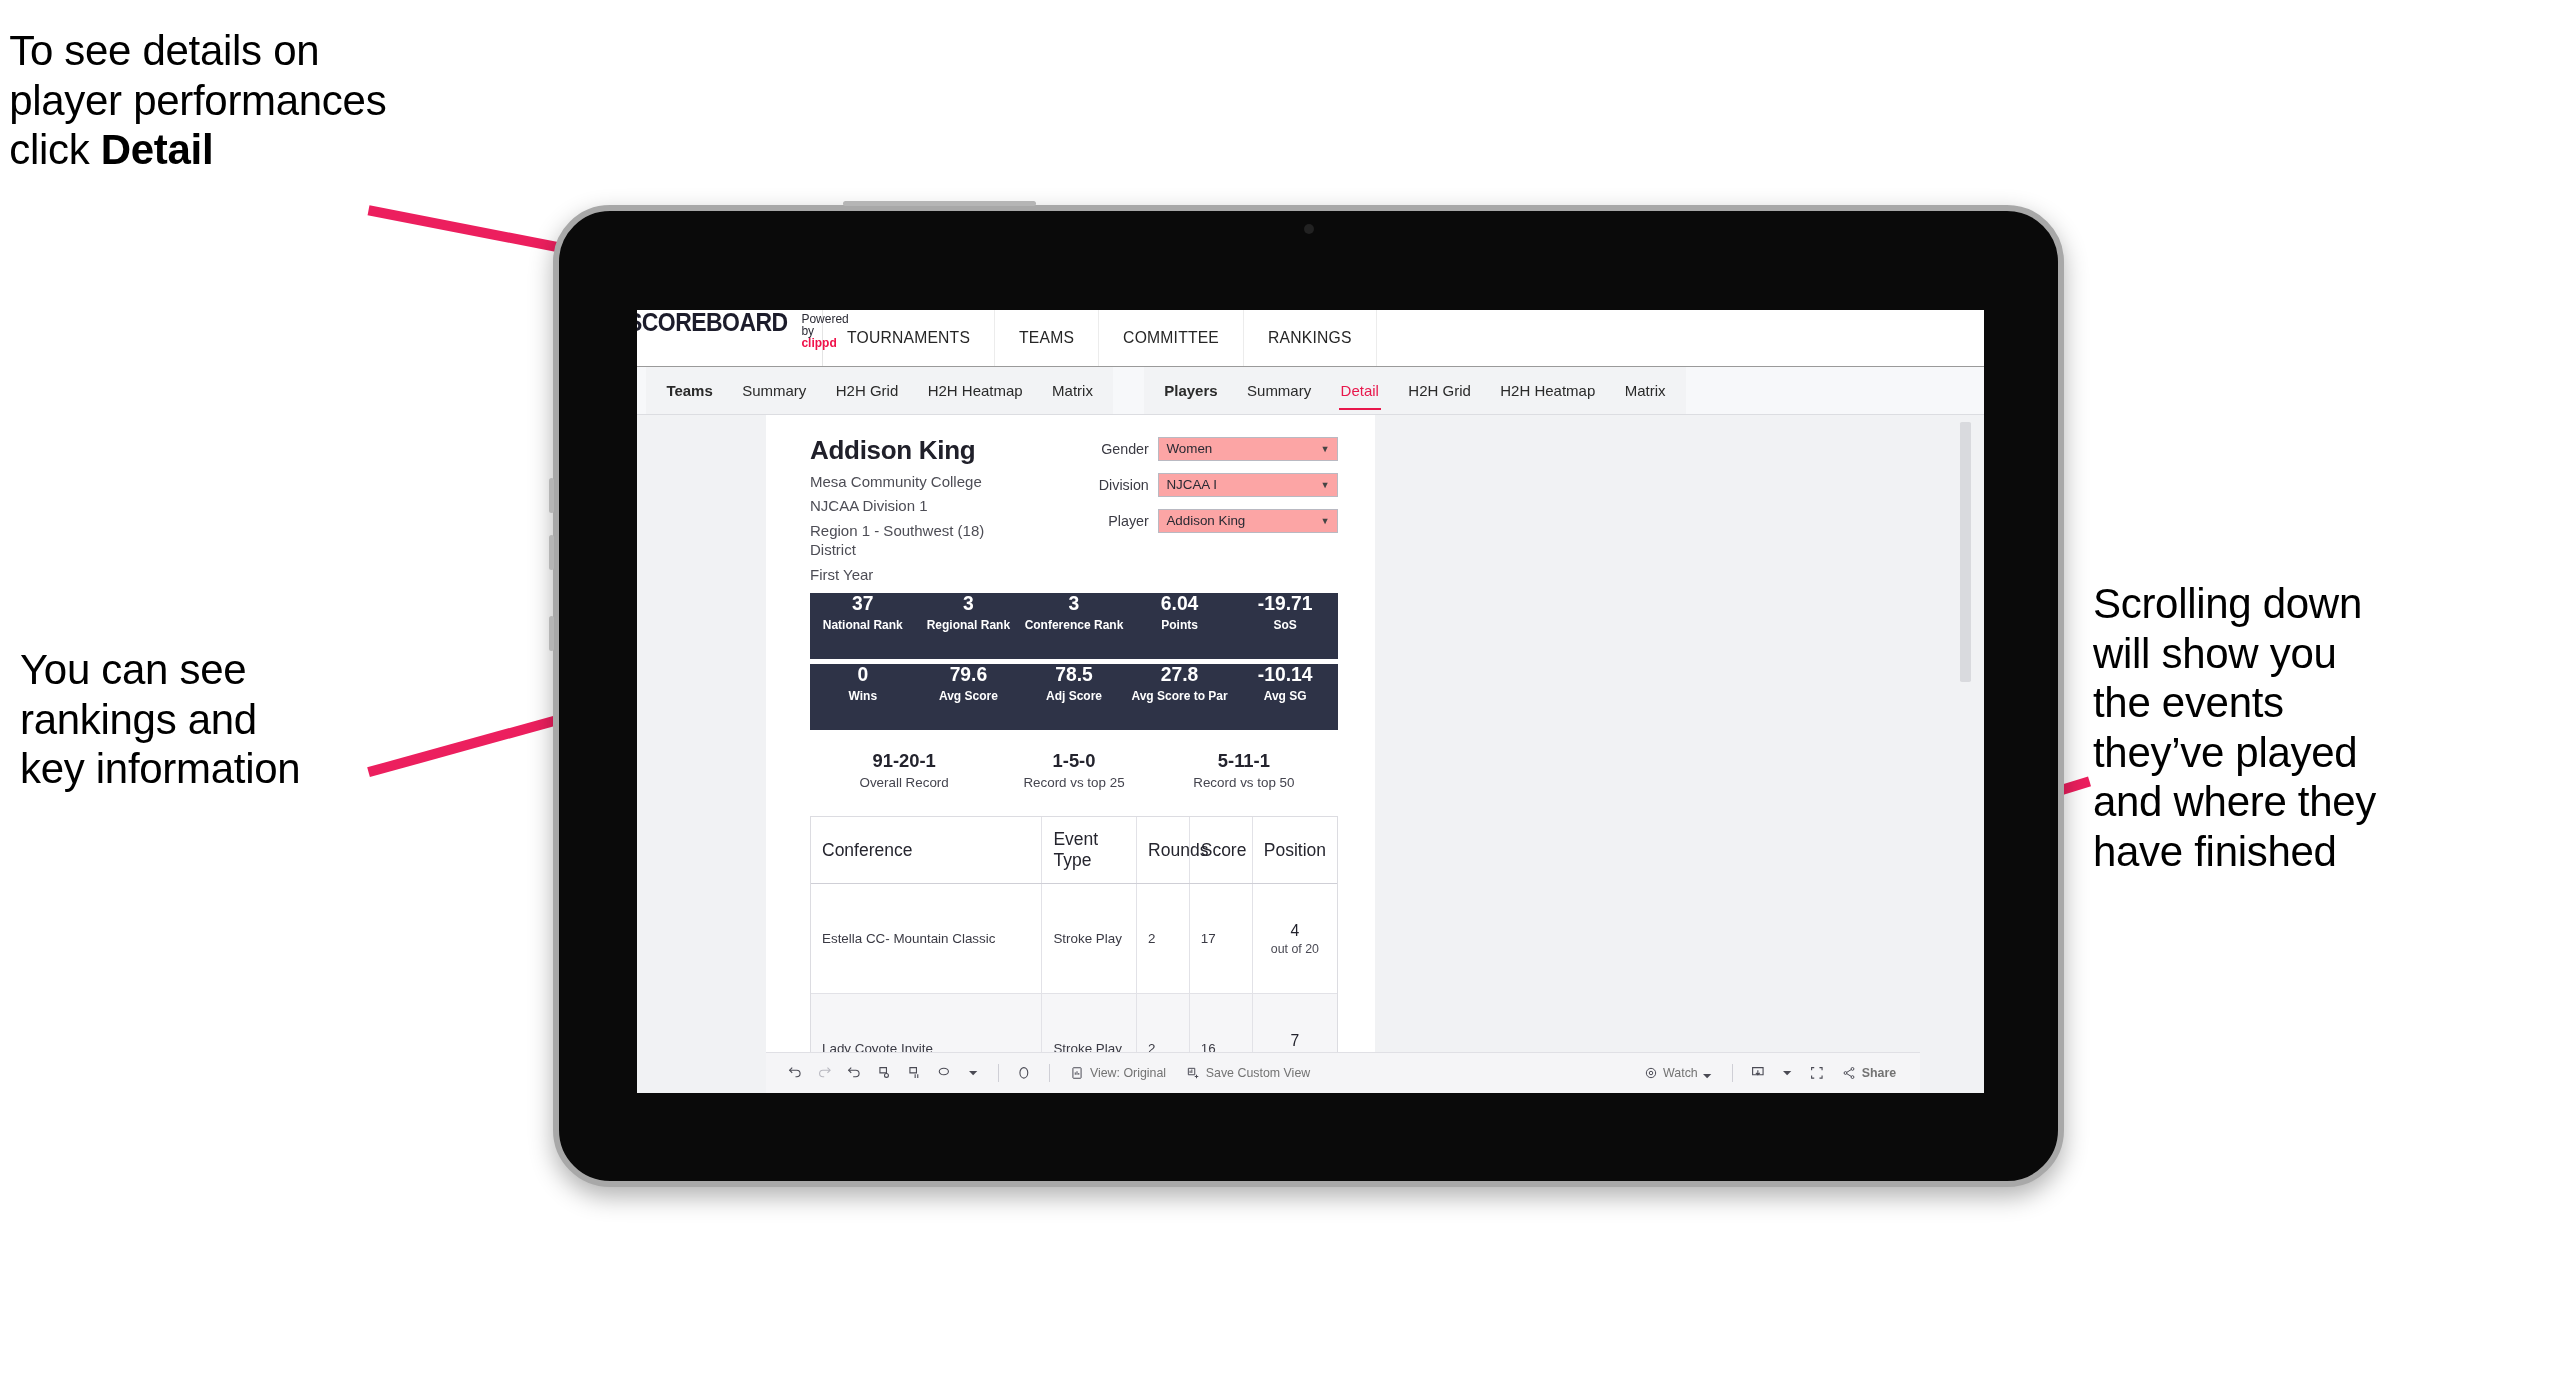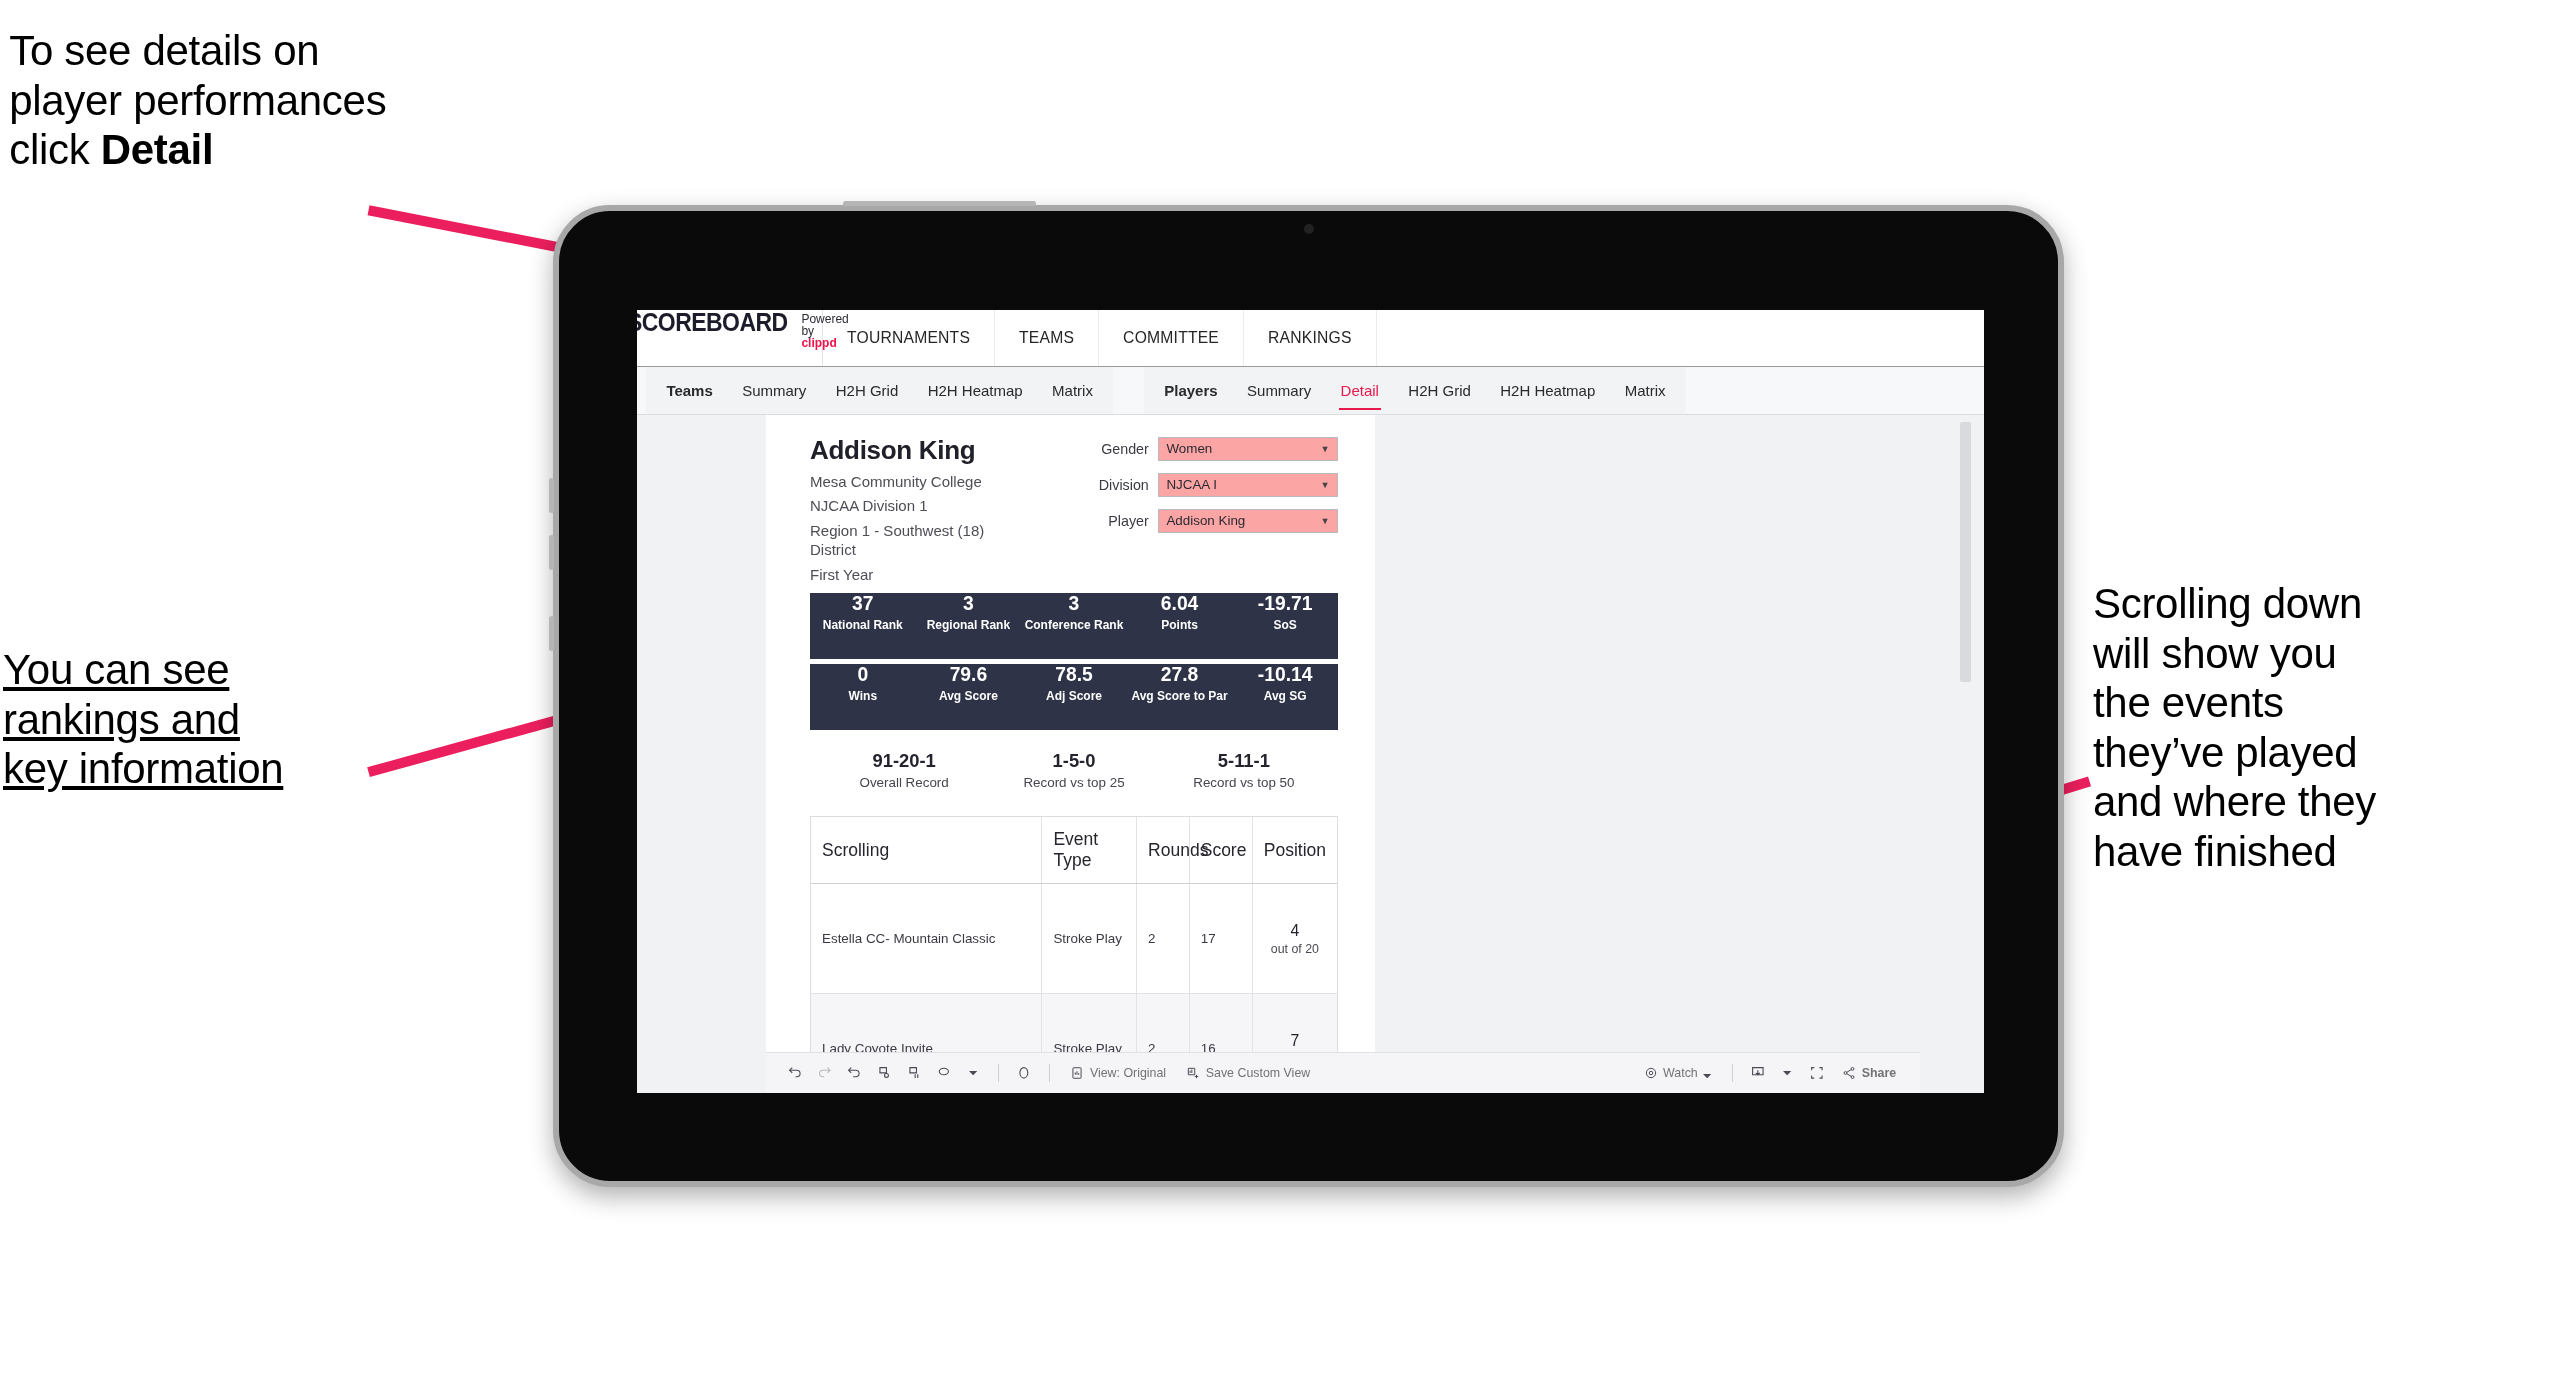--- a/index.html
+++ b/index.html
@@ -16,21 +16,21 @@
     position: absolute;
     color: #000;
     font-size: 42px;
     line-height: 1.18;
     font-weight: 400;
     letter-spacing: -0.3px;
     white-space: pre-line;
   }
   .anno b { font-weight: 700; }
   #anno-topleft { left: 9.2px; top: 26px; width: 608px; }
-  #anno-midleft { left: 3px; top: 645px; width: 461px; text-decoration: underline; }
+  #anno-midleft { left: 20px; top: 645px; width: 461px; }
   #anno-right   { left: 2093px; top: 579px; width: 461px; }
 
   .arrow-svg { position: absolute; left:0; top:0; width:2576px; height:1386px; pointer-events:none; }
 
   
   .tablet {
     position: absolute;
     left: 553px; top: 205px;
     width: 1511px; height: 982px;
     background: #0a0a0a;
@@ -347,21 +347,21 @@
                 <div class="k">Record vs top 25</div>
               </div>
               <div class="cell">
                 <div class="v">5-11-1</div>
                 <div class="k">Record vs top 50</div>
               </div>
             </div>
 
             <div class="tbl">
               <div class="tr head">
-                <div class="td c-tour">Scrolling</div>
+                <div class="td c-tour">Conference</div>
                 <div class="td c-type">Event Type</div>
                 <div class="td c-rounds">Rounds</div>
                 <div class="td c-score">Score</div>
                 <div class="td c-pos">Position</div>
               </div>
               <div class="tr body">
                 <div class="td c-tour">Estella CC- Mountain Classic</div>
                 <div class="td c-type">Stroke Play</div>
                 <div class="td c-rounds">2</div>
                 <div class="td c-score">17</div>

